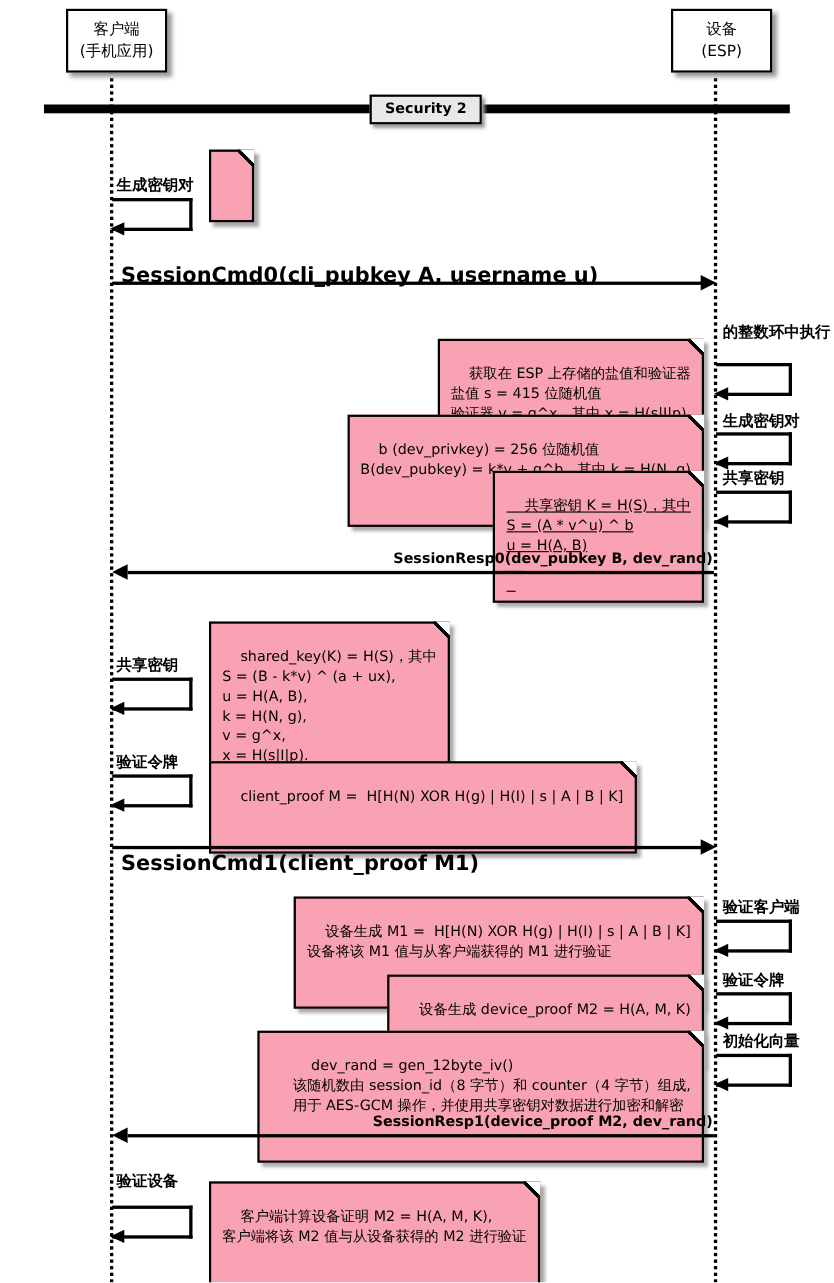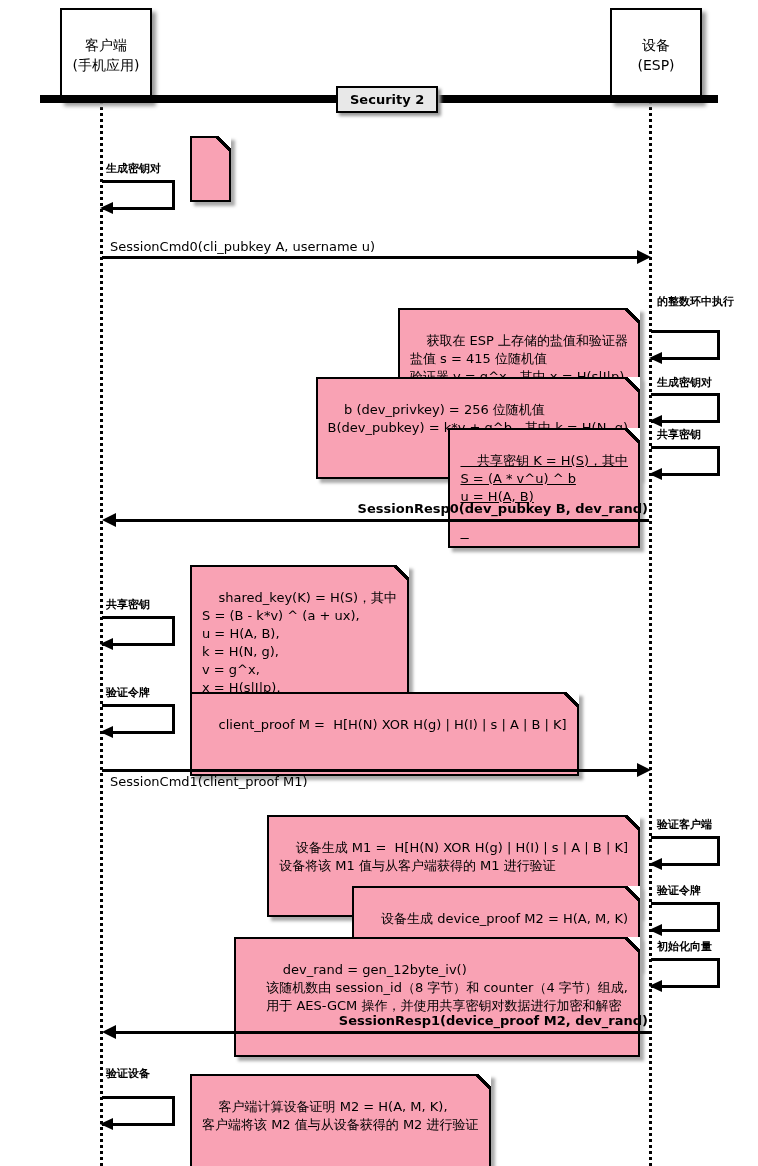--- a/index.html
+++ b/index.html
@@ -1,39 +1,39 @@
 <!DOCTYPE html>
 <html><head>
 <meta charset="utf-8">
 <style>
   html,body{margin:0;padding:0;background:#fff;}
   .canvas{position:relative;width:758px;height:1166px;background:#fff;overflow:hidden;
           font-family:"DejaVu Sans",sans-serif;color:#000;}
   .lifeline{position:absolute;width:0;border-left:3px dotted #000;bottom:0;}
   .participant{position:absolute;background:#fff;border:2px solid #000;box-shadow:4px 4px 4px #999;
-               text-align:center;padding:25px 2px;font-size:14px;line-height:20px;}
+               text-align:center;padding:7px 2px;font-size:14px;line-height:20px;}
   .participant span{display:block;}
   .divider-bar{position:absolute;background:#000;}
   .divider-label{position:absolute;background:#E8E8E8;border:2px solid #000;box-shadow:3px 3px 3px #999;
                  font-weight:bold;font-size:13px;padding:4px 12px;white-space:nowrap;}
   .note{position:absolute;background:#F9A2B4;border:2px solid #000;box-shadow:4px 4px 3px #aaa;
         font-size:13px;line-height:18px;padding:4px 10px;white-space:pre;}
   .note .fold{position:absolute;top:-2px;right:-2px;width:15px;height:15px;
         background:linear-gradient(225deg,#ffffff 0 42%,#000 42% 58%,#F9A2B4 58%);}
-  .msg-label{position:absolute;font-weight:normal;font-size:13px;white-space:nowrap;}
+  .msg-label{position:absolute;font-weight:bold;font-size:19px;white-space:nowrap;}
   .msg-label-r{position:absolute;font-weight:bold;font-size:13px;white-space:nowrap;text-align:right;}
   .msg-line{position:absolute;height:0;border-top:3px solid #000;}
   .arr-r{position:absolute;width:0;height:0;border-top:7px solid transparent;
          border-bottom:7px solid transparent;border-left:14px solid #000;}
   .arr-l{position:absolute;width:0;height:0;border-top:7px solid transparent;
          border-bottom:7px solid transparent;border-right:14px solid #000;}
   .self-loop{position:absolute;border:3px solid #000;border-left:none;}
   .self-loop .sarr{position:absolute;left:-2px;bottom:-7px;width:0;height:0;border-top:6px solid transparent;
          border-bottom:6px solid transparent;border-right:13px solid #000;}
-  .self-label{position:absolute;font-weight:bold;font-size:11px;line-height:16px;}
+  .self-label{position:absolute;font-weight:bold;font-size:14px;line-height:16px;}
 </style>
 </head>
 <body>
 
 <div class="canvas">
 
   <div class="lifeline" style="left:100px;top:64px;"></div>
   <div class="lifeline" style="left:649px;top:64px;"></div>
 
   <div class="participant" style="left:60px;top:8px;width:84px;">

